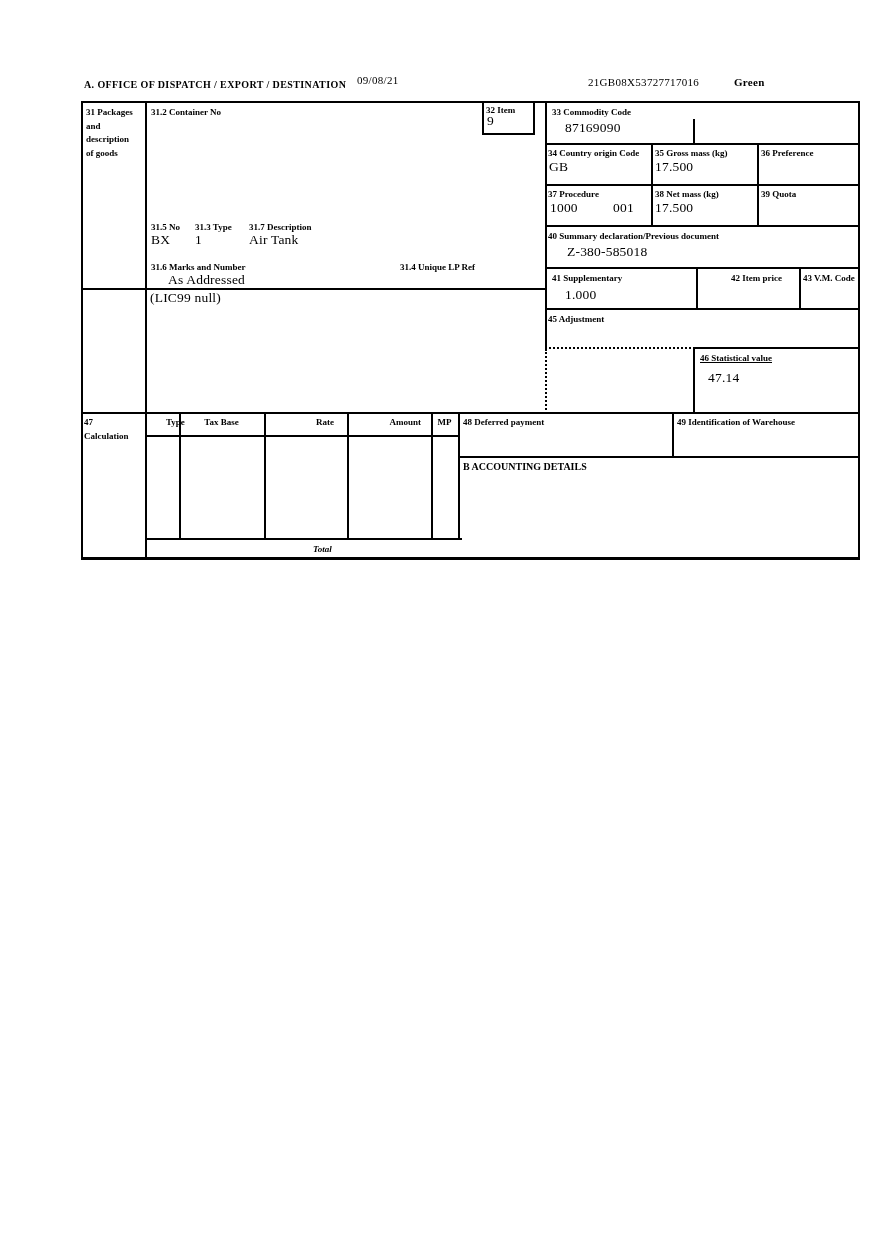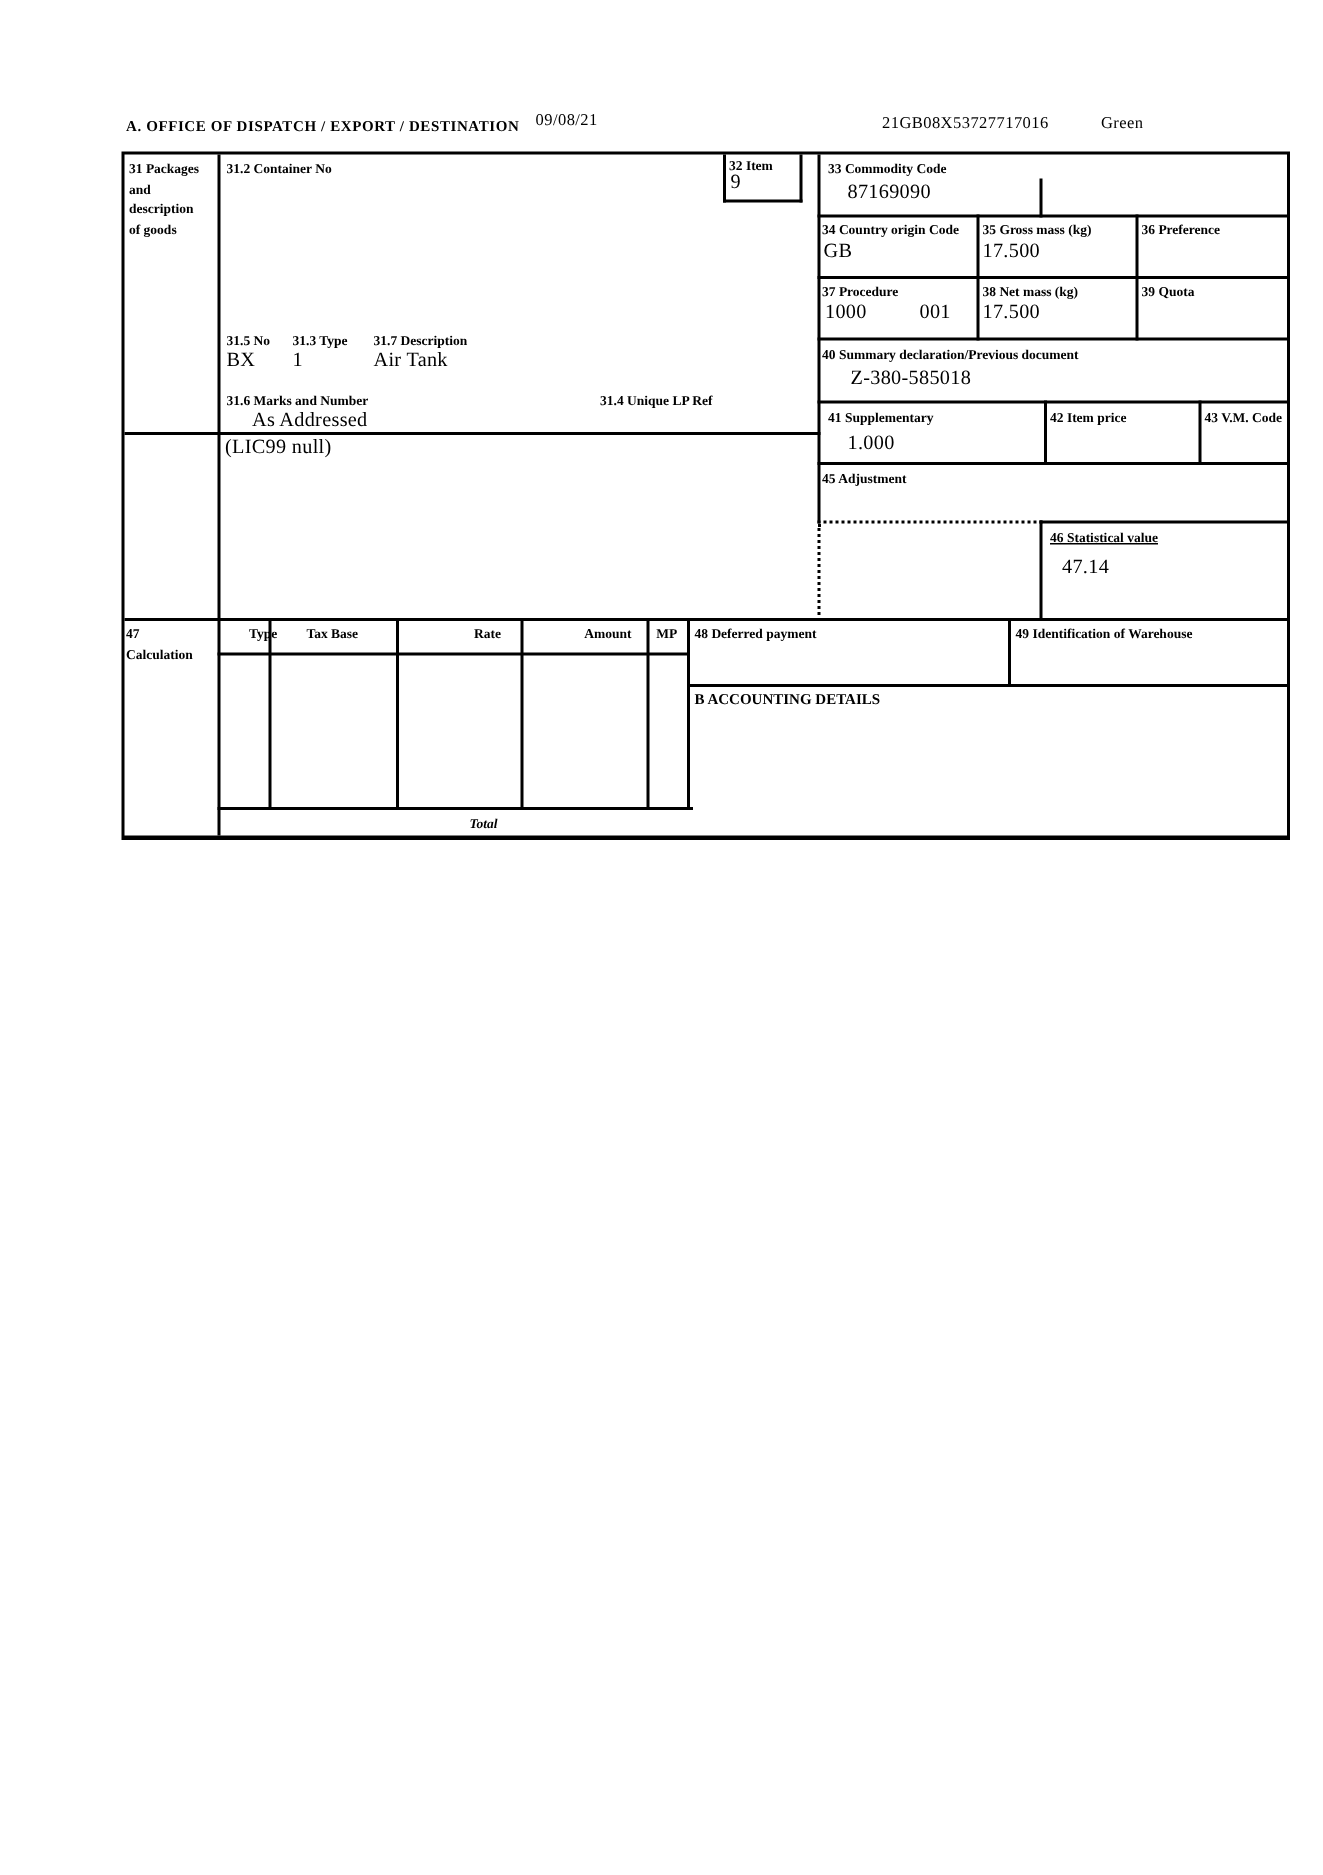--- a/index.html
+++ b/index.html
@@ -18,21 +18,21 @@
   .thead-cell{position:absolute;top:314px;font-weight:bold;font-size:9px;white-space:nowrap;}
 </style>
 </head>
 <body>
 
 <div class="page">
 
   <div class="hdr-title">A.  OFFICE OF DISPATCH / EXPORT / DESTINATION</div>
   <div class="hdr-val" style="left:357px;top:74px;">09/08/21</div>
   <div class="hdr-val" style="left:588px;top:76px;">21GB08X53727717016</div>
-  <div class="hdr-val" style="left:734px;top:76px;">Green</div>
+  <div class="hdr-val" style="left:734px;top:76px;font-weight:bold;">Green</div>
 
   <div class="form">
 
     <div class="ln" style="left:62px;top:0;width:2px;height:311px;"></div>
     <div class="ln" style="left:462px;top:0;width:2px;height:246px;"></div>
     <div class="lnv-dot" style="left:462px;top:246px;height:65px;"></div>
 
     <div class="ln" style="left:399px;top:0;width:2px;height:32px;"></div>
     <div class="ln" style="left:450px;top:0;width:2px;height:32px;"></div>
     <div class="ln" style="left:399px;top:30px;width:53px;height:2px;"></div>
@@ -109,21 +109,21 @@
     <div class="lbl" style="left:572px;top:85px;">38 Net mass (kg)</div>
     <div class="val" style="left:572px;top:97px;">17.500</div>
     <div class="lbl" style="left:678px;top:85px;">39 Quota</div>
     <div class="val" style="left:678px;top:97px;"></div>
 
     <div class="lbl" style="left:465px;top:127px;">40 Summary declaration/Previous document</div>
     <div class="val" style="left:484px;top:141px;">Z-380-585018</div>
 
     <div class="lbl" style="left:469px;top:169px;">41 Supplementary</div>
     <div class="val" style="left:482px;top:184px;">1.000</div>
-    <div class="lbl" style="left:617px;top:169px;">42 Item price</div>
+    <div class="lbl" style="left:648px;top:169px;">42 Item price</div>
     <div class="val" style="left:618px;top:184px;"></div>
     <div class="lbl" style="left:720px;top:169px;">43 V.M. Code</div>
     <div class="val" style="left:720px;top:184px;"></div>
 
     <div class="val" style="left:67px;top:187px;">(LIC99 null)</div>
 
     <div class="lbl" style="left:465px;top:210px;">45 Adjustment</div>
     <div class="val" style="left:465px;top:224px;"></div>
 
     <div class="lbl" style="left:617px;top:249px;text-decoration:underline;">46 Statistical value</div>

